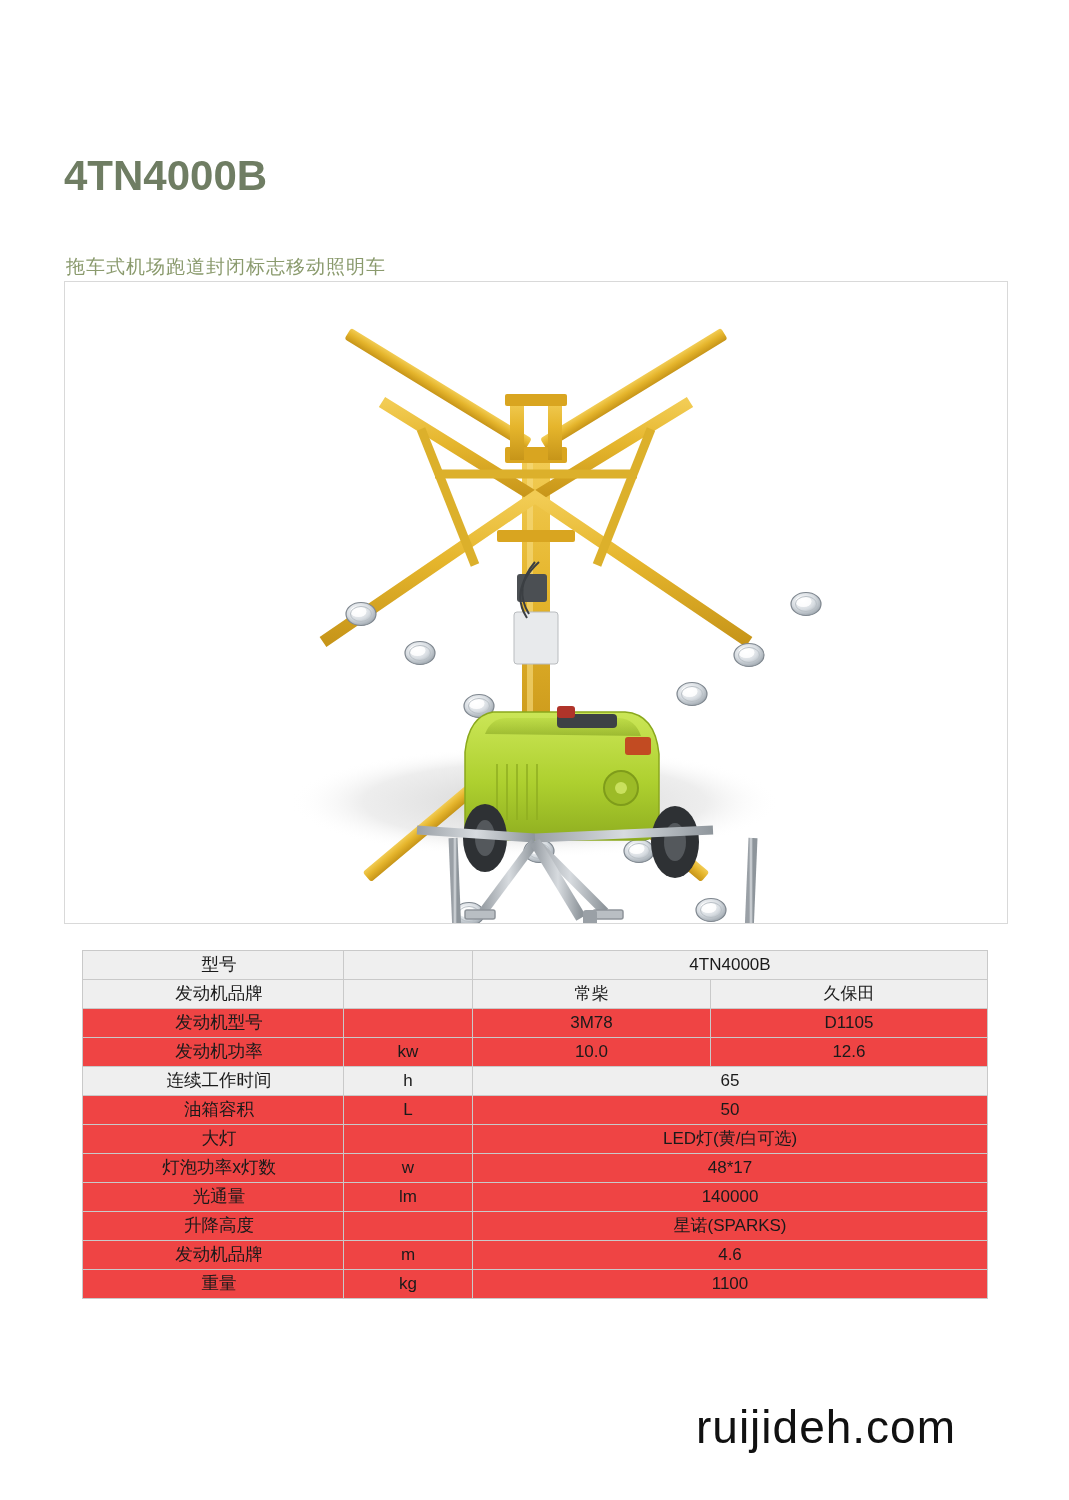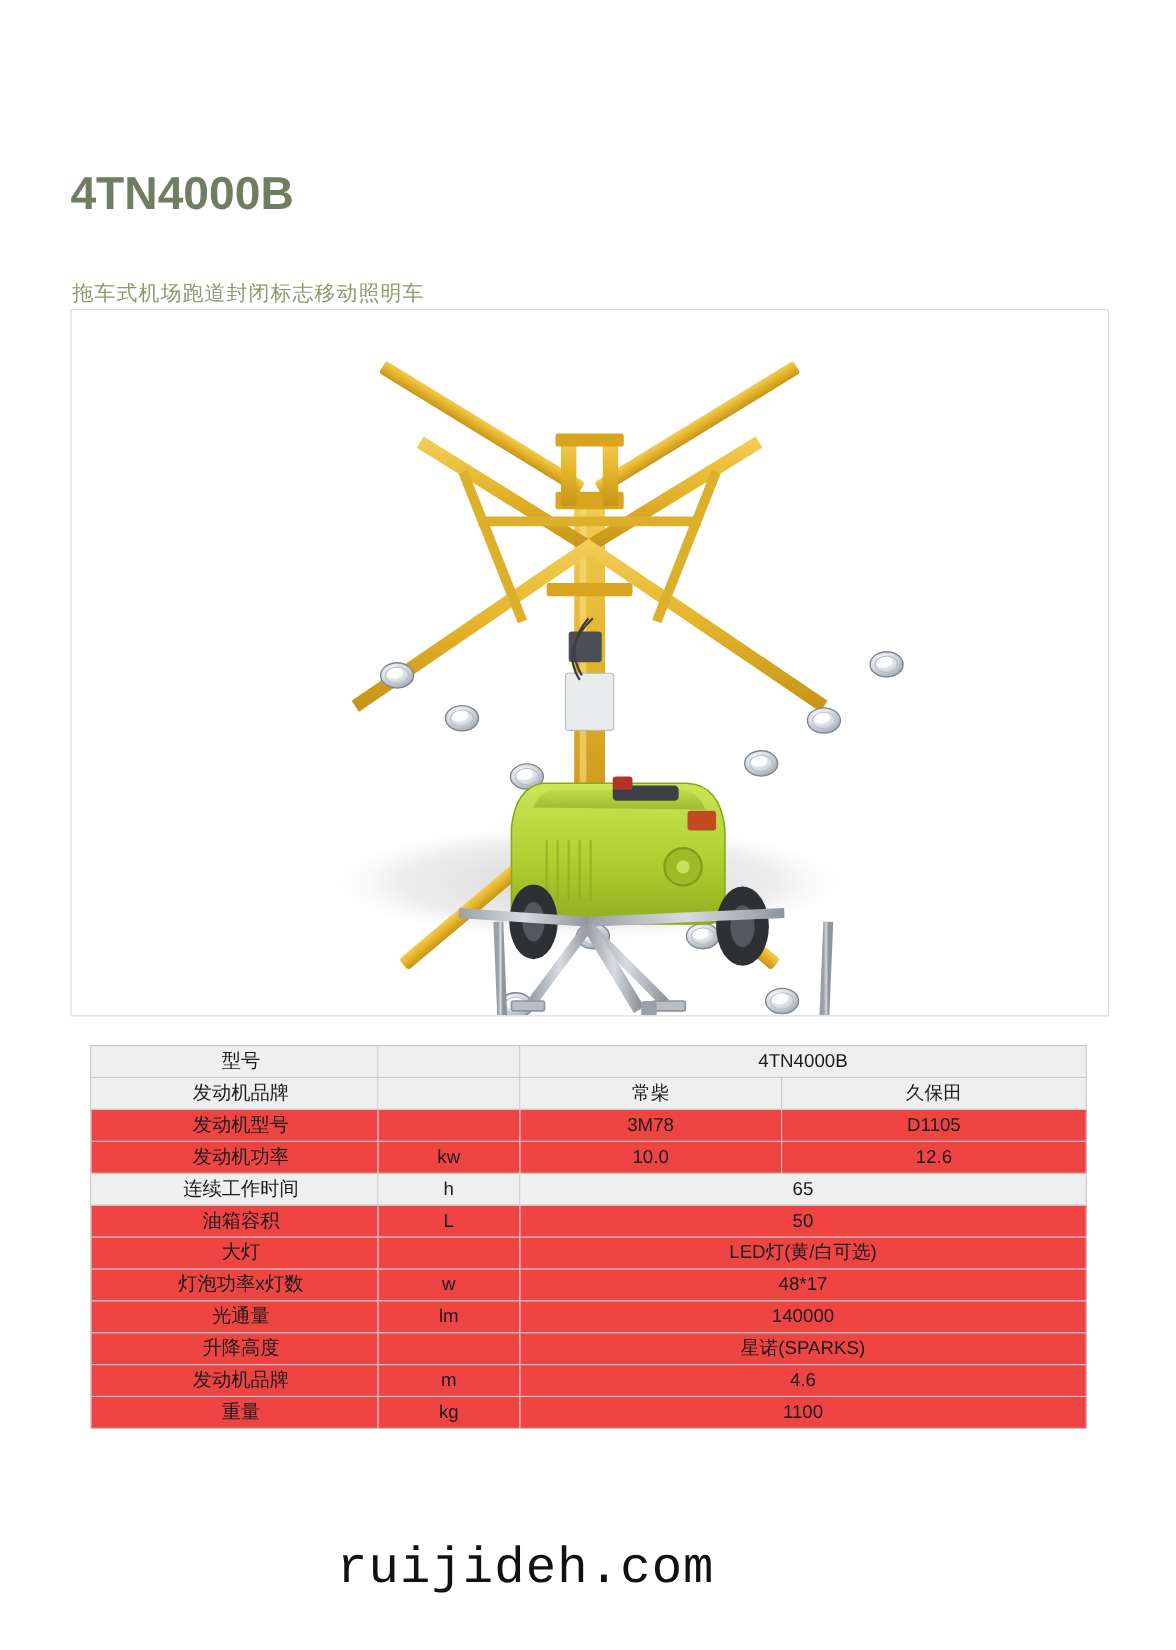--- a/index.html
+++ b/index.html
@@ -83,25 +83,25 @@
     background: #efefef;
   }
   .spec-table tr.plain td {
     background: #ef4444;
   }
   .watermark {
     position: absolute;
     left: 0;
     top: 1400px;
     width: 956px;
-    text-align: center;
+    text-align: right;
     font-size: 46px;
     color: #111111;
     letter-spacing: 1px;
-    font-family: Liberation Mono, monospace;
+    font-family: Liberation Sans, sans-serif;
   }
   
   svg.machine { display:block; width:100%; height:100%; }
 </style>
 </head>
 <body>
 
 <div class="page">
 
   <div class="title">4TN4000B</div>

